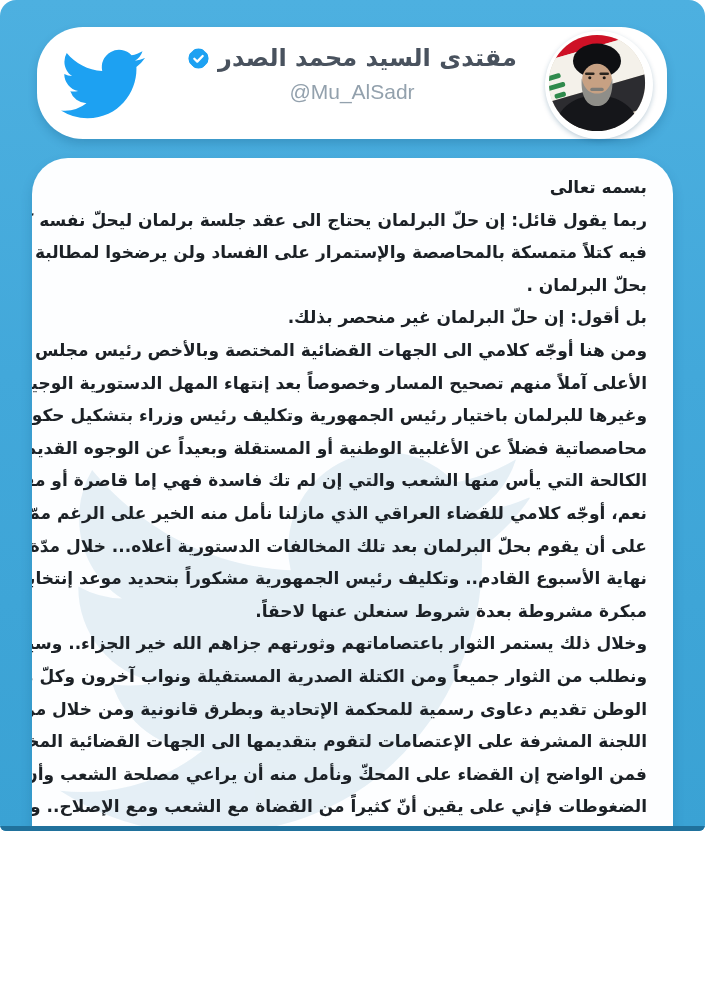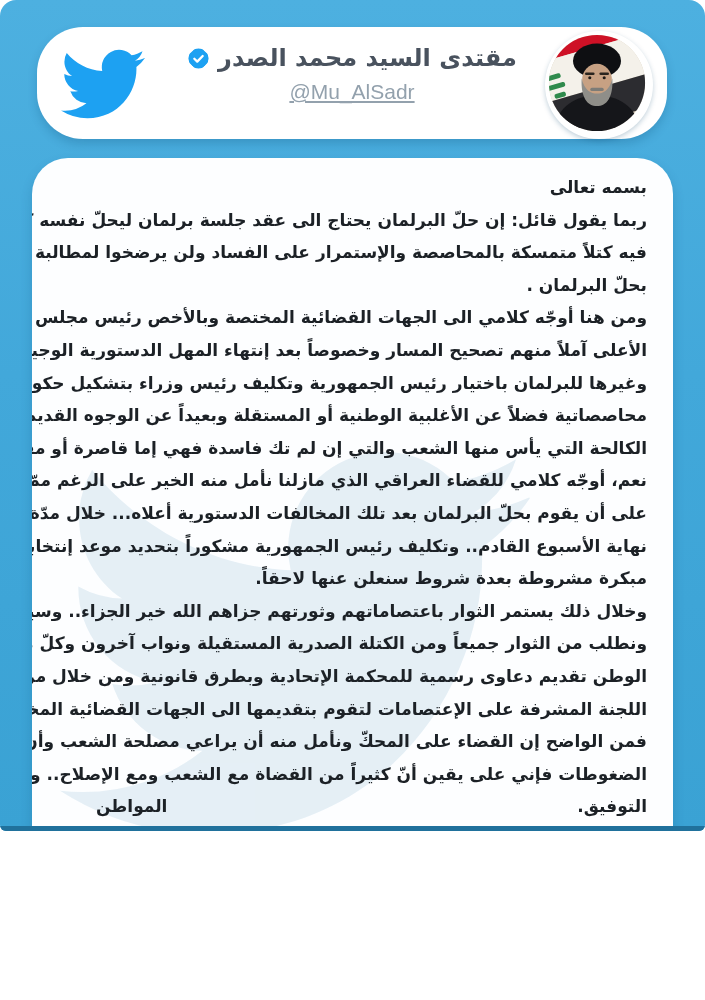--- a/index.html
+++ b/index.html
@@ -6,21 +6,21 @@
   .canvas{position:relative;width:705px;height:831px;background:linear-gradient(180deg,#4db0e0 0%,#42a8da 45%,#3aa2d4 100%);border-radius:16px 16px 6px 6px;overflow:hidden;font-family:"DejaVu Sans",sans-serif;}
   .bottom-strip{position:absolute;left:0;bottom:0;width:100%;height:5px;background:#20719c;}
 
   
   .header-card{position:absolute;left:37px;top:27px;width:630px;height:112px;background:#ffffff;border-radius:46px;box-shadow:0 5px 10px rgba(10,70,110,.22);}
   .bird{position:absolute;left:24px;top:15px;width:84px;height:84px;}
   .id-block{position:absolute;left:140px;right:140px;top:17px;text-align:center;}
   .name-row{direction:rtl;display:flex;align-items:center;justify-content:center;gap:8px;}
   .display-name{font-weight:bold;font-size:24px;color:#49525e;letter-spacing:0;}
   .badge{width:23px;height:23px;flex:0 0 auto;}
-  .handle{margin-top:8px;font-family:"Liberation Sans",sans-serif;font-size:21px;color:#93a1ad;text-decoration:underline;}
+  .handle{margin-top:8px;font-family:"Liberation Sans",sans-serif;font-size:21px;color:#93a1ad;}
   .avatar-wrap{position:absolute;right:14px;top:4px;width:104px;height:104px;border-radius:50%;background:#fff;box-shadow:0 2px 5px rgba(10,70,110,.25);padding:2px;}
   .avatar-wrap svg{display:block;border-radius:50%;}
 
   
   .tweet-card{position:absolute;left:32px;top:158px;width:641px;height:789px;background:#fdfeff;border-radius:36px;box-shadow:0 6px 12px rgba(10,70,110,.20);box-sizing:border-box;padding:13px 26px 16px 26px;overflow:hidden;}
   .bird-watermark{position:absolute;left:28px;top:250px;width:470px;height:470px;opacity:.9;z-index:0;}
   .tweet-text{position:relative;z-index:1;}
   .tline{direction:rtl;text-align:right;white-space:nowrap;font-weight:bold;font-size:17px;line-height:32.6px;color:#1c2126;}
   .closing-row{direction:rtl;display:flex;justify-content:space-between;padding-left:38px;font-weight:bold;font-size:17px;line-height:32.6px;color:#1c2126;}
   .sig-line{direction:rtl;text-align:right;padding-left:18px;font-weight:bold;font-size:17px;line-height:32.6px;color:#1c2126;margin-top:24px;}
@@ -99,20 +99,21 @@
   <div class="tweet-card">
     <svg class="bird-watermark" viewBox="0 0 24 24">
       <path fill="#e3eef5" d="M23.953 4.57a10 10 0 01-2.825.775 4.958 4.958 0 002.163-2.723c-.951.555-2.005.959-3.127 1.184a4.92 4.92 0 00-8.384 4.482C7.69 8.095 4.067 6.13 1.64 3.162a4.822 4.822 0 00-.666 2.475c0 1.71.87 3.213 2.188 4.096a4.904 4.904 0 01-2.228-.616v.06a4.923 4.923 0 003.946 4.827 4.996 4.996 0 01-2.212.085 4.936 4.936 0 004.604 3.417 9.867 9.867 0 01-6.102 2.105c-.39 0-.779-.023-1.17-.067a13.995 13.995 0 007.557 2.209c9.053 0 13.998-7.496 13.998-13.985 0-.21 0-.42-.015-.63A9.935 9.935 0 0024 4.59z"></path>
     </svg>
     <div class="tweet-text">
       <div>
           <div class="tline">بسمه تعالى</div>
           <div class="tline">ربما يقول قائل: إن حلّ البرلمان يحتاج الى عقد جلسة برلمان ليحلّ نفسه كلاّ ، فإن</div>
           <div class="tline">فيه كتلاً متمسكة بالمحاصصة والإستمرار على الفساد ولن يرضخوا لمطالبة الشعب</div>
           <div class="tline">بحلّ البرلمان .</div>
+          <div class="tline">بل أقول: إن حلّ البرلمان غير منحصر بذلك.</div>
           <div class="tline">ومن هنا أوجّه كلامي الى الجهات القضائية المختصة وبالأخص رئيس مجلس القضاء</div>
           <div class="tline">الأعلى آملاً منهم تصحيح المسار وخصوصاً بعد إنتهاء المهل الدستورية الوجيزة</div>
           <div class="tline">وغيرها للبرلمان باختيار رئيس الجمهورية وتكليف رئيس وزراء بتشكيل حكومة</div>
           <div class="tline">محاصصاتية فضلاً عن الأغلبية الوطنية أو المستقلة وبعيداً عن الوجوه القديمة</div>
           <div class="tline">الكالحة التي يأس منها الشعب والتي إن لم تك فاسدة فهي إما قاصرة أو مقصّرة.</div>
           <div class="tline">نعم، أوجّه كلامي للقضاء العراقي الذي مازلنا نأمل منه الخير على الرغم ممّا</div>
           <div class="tline">على أن يقوم بحلّ البرلمان بعد تلك المخالفات الدستورية أعلاه... خلال مدّة لا تتجاوز</div>
           <div class="tline">نهاية الأسبوع القادم.. وتكليف رئيس الجمهورية مشكوراً بتحديد موعد إنتخابات</div>
           <div class="tline">مبكرة مشروطة بعدة شروط سنعلن عنها لاحقاً.</div>
           <div class="tline">وخلال ذلك يستمر الثوار باعتصاماتهم وثورتهم جزاهم الله خير الجزاء.. وسيكون</div>

